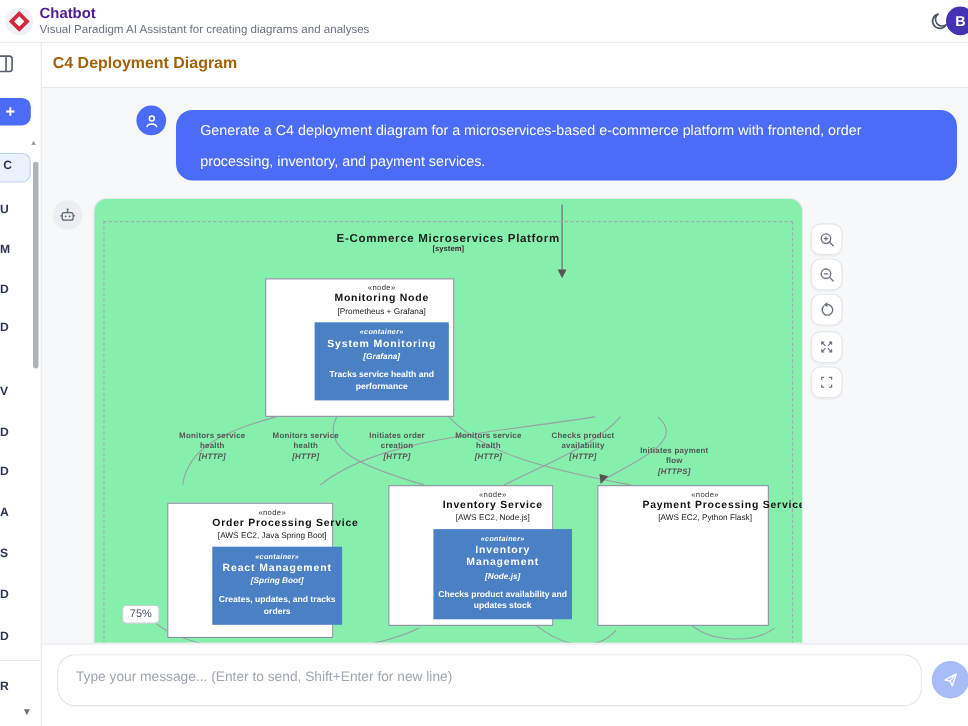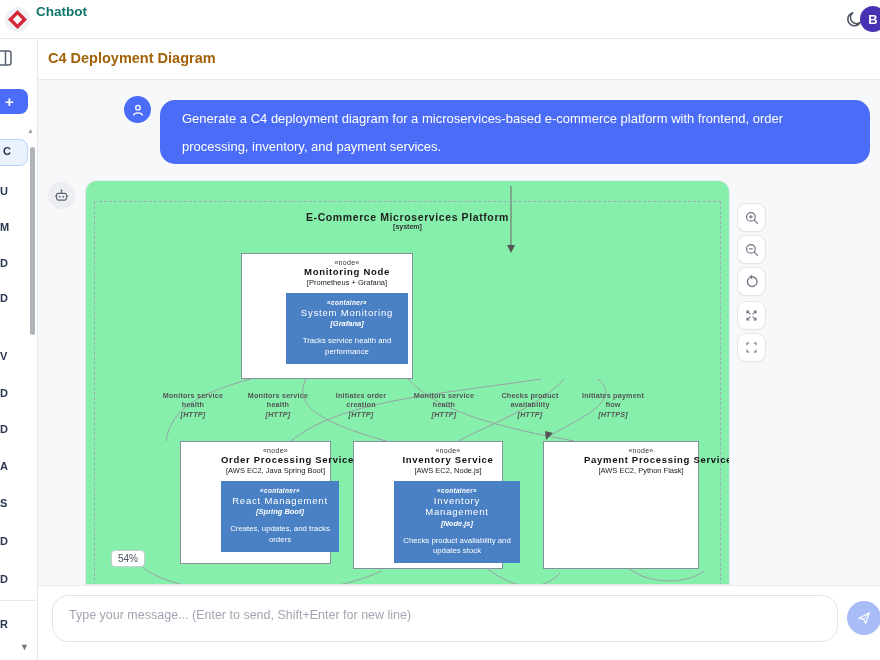--- a/index.html
+++ b/index.html
@@ -3,21 +3,21 @@
 <meta charset="utf-8">
 <style>
   * { margin:0; padding:0; box-sizing:border-box; }
   html,body { width:880px; height:660px; }
   body { font-family:"Liberation Sans","DejaVu Sans",sans-serif; background:#fff; }
   #app { position:relative; width:880px; height:660px; overflow:hidden; background:#fff; }
 
   
   .tophdr { position:absolute; left:0; top:0; width:880px; height:39px; background:#fff; border-bottom:1px solid #e6e8ec; z-index:30; }
   .logo { position:absolute; left:4px; top:6px; }
-  .app-title { position:absolute; left:36px; top:4px; font-size:13.5px; font-weight:bold; color:#0f766e; }
+  .app-title { position:absolute; left:36px; top:4px; font-size:13.5px; font-weight:bold; color:#4c1d95; }
   .app-sub { position:absolute; left:36px; top:21px; font-size:10.5px; color:#6b7280; }
   .moon-btn { position:absolute; left:844px; top:9px; width:22px; height:22px; cursor:pointer; }
   .profile { position:absolute; left:860px; top:6px; width:26px; height:26px; border-radius:50%; background:#4533b4; color:#fff; font-size:13px; font-weight:bold; display:flex; align-items:center; justify-content:center; }
 
   
   .sidebar { position:absolute; left:0; top:39px; width:38px; height:621px; background:#fff; border-right:1px solid #e6e8ec; z-index:20; }
   .sb-toggle { position:absolute; left:-7px; top:9px; }
   .sb-new { position:absolute; left:-9px; top:50px; width:37px; height:25px; border-radius:8px; background:#4a6cf7; color:#fff; font-size:15px; font-weight:bold; display:flex; align-items:center; justify-content:center; cursor:pointer; }
   .sb-pill { position:absolute; left:-11px; top:100px; width:39px; height:27px; border-radius:8px; background:#eaf2fe; border:1px solid #b9d4f8; }
   .sb-pill span { position:absolute; left:13px; top:5px; font-size:11px; font-weight:bold; color:#2a3550; }
@@ -44,23 +44,23 @@
   .dg-title { font-size:10.5px; font-weight:bold; letter-spacing:.6px; color:#222; }
   .dg-sub { font-size:7px; font-weight:bold; color:#333; }
   .connectors { position:absolute; left:0; top:0; }
 
   .nodebox { position:absolute; background:#fff; border:1px solid #84909b; text-align:center;padding-left:40px; }
   .n-st { font-size:7px; color:#333; margin-top:5px; letter-spacing:.3px; }
   .n-name { font-size:9.5px; font-weight:bold; color:#111; letter-spacing:.7px; white-space:nowrap; }
   .n-tech { font-size:7.5px; color:#222; margin-top:1px; }
   .cbox { background:#4a80c4; color:#fff; margin:6px auto 0; padding:6px 3px 7px; }
   .c-st { font-size:6.5px; font-style:italic; font-weight:bold; letter-spacing:.3px; }
-  .c-name { font-size:9.5px; font-weight:normal; letter-spacing:.8px; margin-top:1px; line-height:1.2; }
+  .c-name { font-size:9.5px; font-weight:bold; letter-spacing:.8px; margin-top:1px; line-height:1.2; }
   .c-tech { font-size:7.5px; font-style:italic; font-weight:bold; margin-top:1px; }
-  .c-desc { font-size:7.8px; font-weight:normal; margin-top:8px; line-height:1.3; }
+  .c-desc { font-size:7.8px; font-weight:bold; margin-top:8px; line-height:1.3; }
 
   .elabel { position:absolute; top:210px; width:86px; text-align:center; font-size:7.2px; font-weight:bold; color:#555; line-height:1.3; letter-spacing:.2px; }
   .elabel .proto { font-style:italic; }
 
   .zoombadge { position:absolute; left:25px; top:369px; background:#fff; border:1px solid #c9ced6; border-radius:4px; padding:2px 6px; font-size:10px; color:#4a5160; }
 
   
   .tool-btn { position:absolute; left:737px; width:29px; height:29px; background:#fff; border:1px solid #e3e6ea; border-radius:9px; display:flex; align-items:center; justify-content:center; cursor:pointer; box-shadow:0 1px 1px rgba(0,0,0,.03); z-index:6; }
 
   
@@ -75,20 +75,21 @@
 
 <div id="app">
 
   <div class="tophdr">
     <svg class="logo" width="27" height="27" viewBox="0 0 27 27">
       <circle cx="13.5" cy="13.5" r="12.5" fill="#eef1f6"></circle>
       <rect x="6.8" y="6.8" width="13.4" height="13.4" transform="rotate(45 13.5 13.5)" fill="#d6273a"></rect>
       <rect x="10.2" y="10.2" width="6.6" height="6.6" transform="rotate(45 13.5 13.5)" fill="#fff"></rect>
     </svg>
     <div class="app-title">Chatbot</div>
+    <div class="app-sub">Visual Paradigm AI Assistant for creating diagrams and analyses</div>
     <svg class="moon-btn" viewBox="0 0 22 22">
       <path d="M16.2 13.4a6.6 6.6 0 1 1-7.4-9.6 5.4 5.4 0 0 0 7.4 9.6z" fill="none" stroke="#4b5563" stroke-width="1.5" stroke-linejoin="round"></path>
     </svg>
     <div class="profile">B</div>
   </div>
 
   <div class="sidebar">
     <svg class="sb-toggle" width="20" height="20" viewBox="0 0 20 20">
       <rect x="2" y="3" width="16" height="14" rx="2.5" fill="none" stroke="#556070" stroke-width="1.5"></rect>
       <line x1="12.5" y1="3" x2="12.5" y2="17" stroke="#556070" stroke-width="1.5"></line>
@@ -198,27 +199,27 @@
     <div class="elabel" style="left:315px;">
       <div>Monitors service</div>
         <div>health</div>
         <div class="proto">[HTTP]</div>
     </div>
     <div class="elabel" style="left:401px;">
       <div>Checks product</div>
         <div>availability</div>
         <div class="proto">[HTTP]</div>
     </div>
-    <div class="elabel" style="left:484px;">
+    <div class="elabel" style="left:484px;margin-top:14px;">
       <div>Initiates payment</div>
         <div>flow</div>
         <div class="proto">[HTTPS]</div>
     </div>
 
-    <div class="nodebox" style="left:66px; top:260px; width:151px; height:123px;margin-left:28px;">
+    <div class="nodebox" style="left:66px; top:276px; width:151px; height:123px;">
       <div class="n-st">«node»</div>
       <div class="n-name">Order Processing Service</div>
       <div class="n-tech">[AWS EC2, Java Spring Boot]</div>
       <div class="cbox" style="width:118px;">
         <div class="c-st">«container»</div>
         <div class="c-name">React Management</div>
         <div class="c-tech">[Spring Boot]</div>
         <div class="c-desc">Creates, updates, and tracks orders</div>
       </div>
     </div>
@@ -234,21 +235,21 @@
         <div class="c-desc">Checks product availability and updates stock</div>
       </div>
     </div>
 
     <div class="nodebox" style="left:457px; top:260px; width:156px; height:128px;">
       <div class="n-st">«node»</div>
       <div class="n-name">Payment Processing Service</div>
       <div class="n-tech">[AWS EC2, Python Flask]</div>
     </div>
 
-    <div class="zoombadge">54%</div>
+    <div class="zoombadge">75%</div>
   </div>
 
   <div class="tool-btn" style="top:203px;">
     <svg width="16" height="16" viewBox="0 0 20 20">
       <circle cx="8.6" cy="8.6" r="5.4" fill="none" stroke="#6b7280" stroke-width="1.5"></circle>
       <line x1="12.7" y1="12.7" x2="16.8" y2="16.8" stroke="#6b7280" stroke-width="1.5" stroke-linecap="round"></line>
       <line x1="6.2" y1="8.6" x2="11" y2="8.6" stroke="#6b7280" stroke-width="1.4"></line>
       <line x1="8.6" y1="6.2" x2="8.6" y2="11" stroke="#6b7280" stroke-width="1.4"></line>
     </svg>
   </div>

